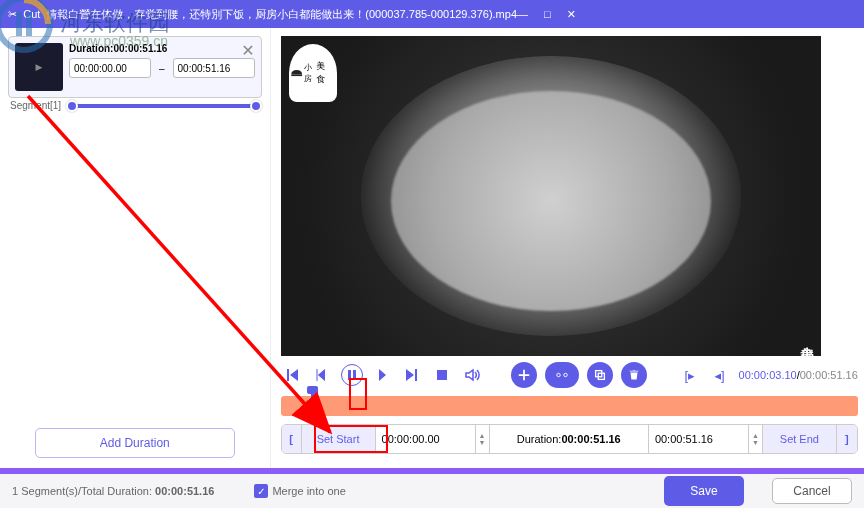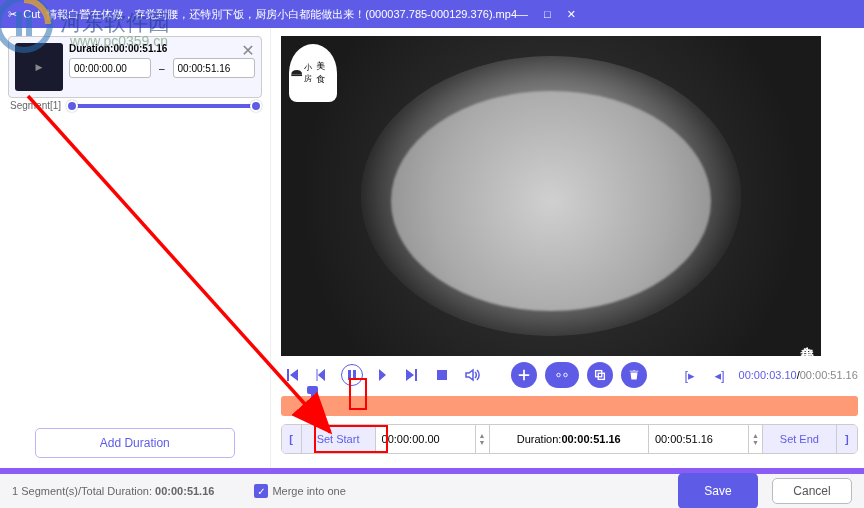--- a/index.html
+++ b/index.html
@@ -43,22 +43,22 @@
 .cut-row > * { height:100%; display:flex; align-items:center; border-right:1px solid #ccc; }
 .bracket { width:20px; justify-content:center; color:#5e5ce6; font-weight:bold; background:#edecff; }
 .ss-btn { width:74px; justify-content:center; background:#edecff; color:#5e5ce6; cursor:pointer; }
 .cut-time { width:100px; padding:0 6px; background:#fff; }
 .spin { width:14px; flex-direction:column; font-size:7px; color:#888; line-height:7px; justify-content:center; cursor:pointer; }
 .cut-dur { flex:1; justify-content:center; background:#fff; }
 .footer { position:absolute; left:0; right:0; bottom:0; height:40px; background:#f5f5f7; border-top:6px solid #8b5cf6; display:flex; align-items:center; padding:0 12px; font-size:11px; color:#666; }
 .merge { display:flex; align-items:center; gap:4px; margin-left:40px; }
 .merge-chk { width:14px; height:14px; background:#5e5ce6; border-radius:2px; display:inline-flex; align-items:center; justify-content:center; color:#fff; font-size:10px; }
 .footer .spacer { flex:1; }
-.btn-primary { width:80px; height:36px; background:#5e5ce6; color:#fff; border:none; border-radius:5px; font-size:12px; cursor:pointer; margin-left:10px; }
-.btn-secondary { width:80px; height:26px; background:#fff; color:#555; border:1px solid #bbb; border-radius:5px; font-size:12px; cursor:pointer; margin-left:14px; }
+.btn-primary { width:80px; height:30px; background:#5e5ce6; color:#fff; border:none; border-radius:5px; font-size:12px; cursor:pointer; margin-left:10px; }
+.btn-secondary { width:80px; height:26px; background:#fff; color:#555; border:1px solid #bbb; border-radius:5px; font-size:12px; cursor:pointer; margin-left:28px; }
 .watermark { position:absolute; pointer-events:none; z-index:50; }
 .wm-logo { top:-6px; left:-6px; width:80px; height:60px; }
 .wm-txt1 { top:8px; left:60px; font-size:22px; font-weight:normal; color:rgba(20,60,120,.55); }
 .wm-txt2 { top:33px; left:70px; font-size:14px; color:rgba(120,160,120,.7); }
 .redbox1 { position:absolute; left:349px; top:378px; width:18px; height:32px; border:2.5px solid red; z-index:60; pointer-events:none; }
 .redbox2 { position:absolute; left:314px; top:425px; width:74px; height:28px; border:2.5px solid red; z-index:60; pointer-events:none; }
 .arrow { position:absolute; left:0; top:0; z-index:55; pointer-events:none; }
 </style>
 </head>
 <body>

